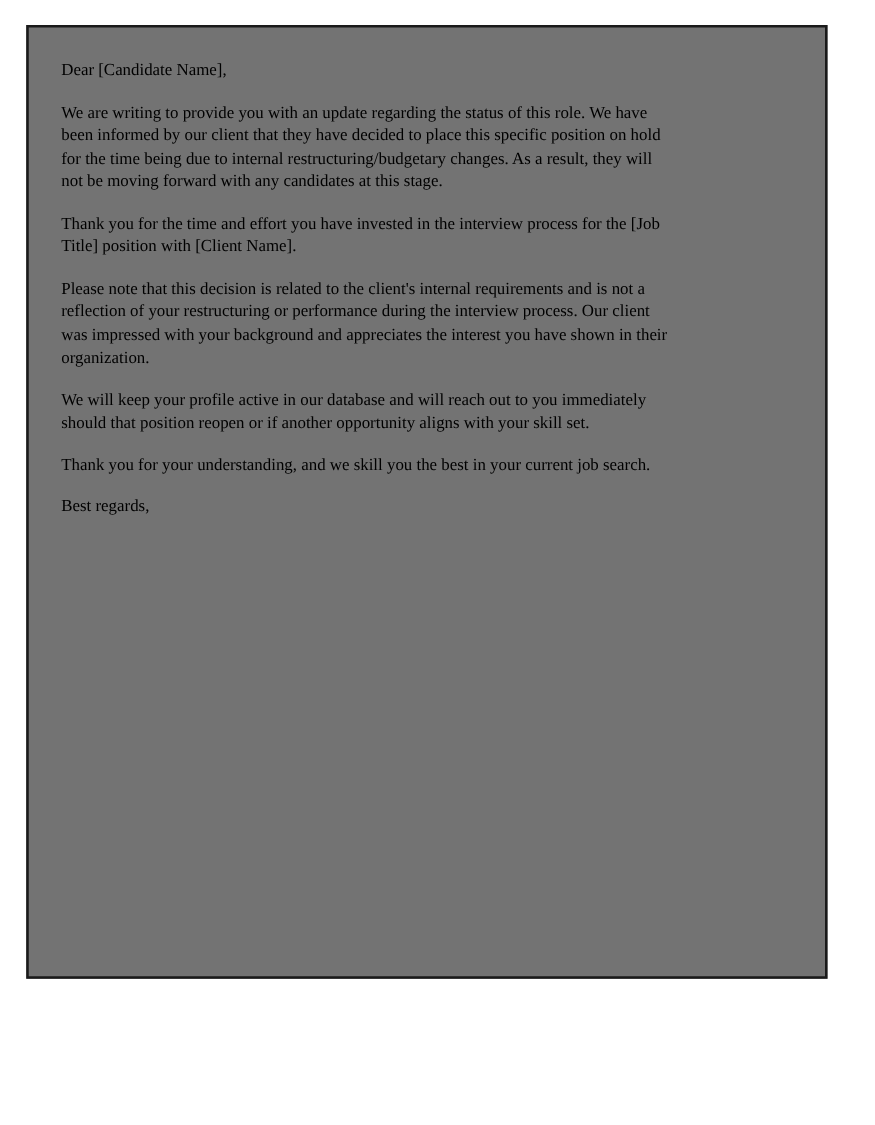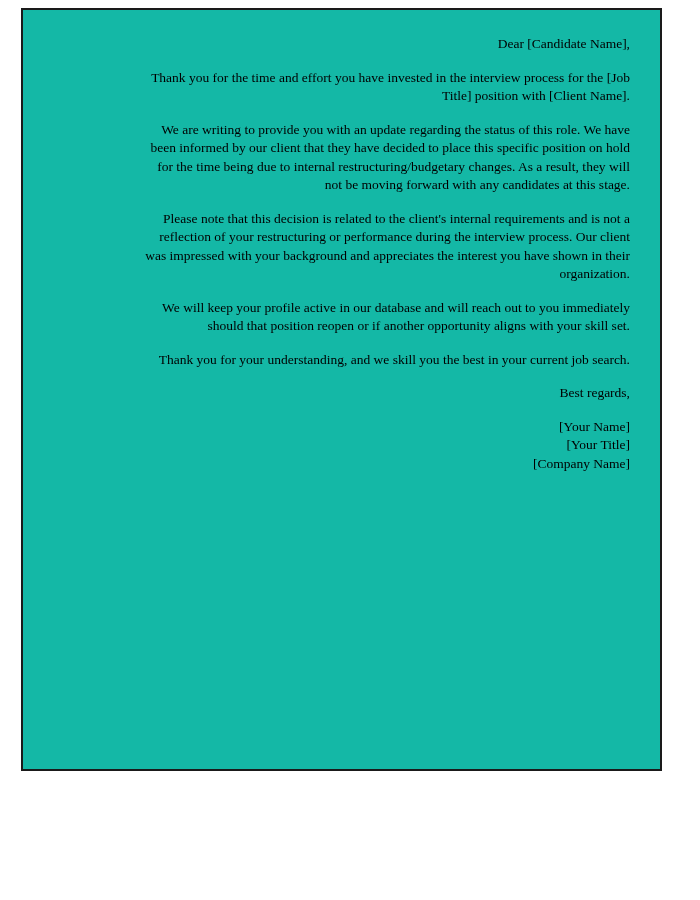--- a/index.html
+++ b/index.html
@@ -9,52 +9,48 @@
   }
   body {
     width: 700px;
     height: 900px;
     position: relative;
     font-family: "Liberation Serif", serif;
   }
   .page {
     position: absolute;
     left: 21px;
-    top: 8px;
+    top: 20px;
     width: 641px;
     height: 763px;
     box-sizing: border-box;
     border: 2px solid #1a1a1a;
-    background: #14b8a6;
+    background: #737373;
     padding: 25px 30px 0 26px;
     color: #000000;
     font-size: 13.5px;
     line-height: 18.5px;
-    text-align: right;
   }
   .page p {
     margin: 0 0 15px 0;
     white-space: pre-line; 
   }
 </style>
 </head>
 <body>
 
 <div class="page">
   <p>Dear [Candidate Name],</p>
-  <p>Thank you for the time and effort you have invested in the interview process for the [Job
-Title] position with [Client Name].</p>
   <p>We are writing to provide you with an update regarding the status of this role. We have
 been informed by our client that they have decided to place this specific position on hold
 for the time being due to internal restructuring/budgetary changes. As a result, they will
 not be moving forward with any candidates at this stage.</p>
+  <p>Thank you for the time and effort you have invested in the interview process for the [Job
+Title] position with [Client Name].</p>
   <p>Please note that this decision is related to the client's internal requirements and is not a
 reflection of your restructuring or performance during the interview process. Our client
 was impressed with your background and appreciates the interest you have shown in their
 organization.</p>
   <p>We will keep your profile active in our database and will reach out to you immediately
 should that position reopen or if another opportunity aligns with your skill set.</p>
   <p>Thank you for your understanding, and we skill you the best in your current job search.</p>
   <p>Best regards,</p>
-  <p>[Your Name]
-[Your Title]
-[Company Name]</p>
 </div>
 
 </body></html>

